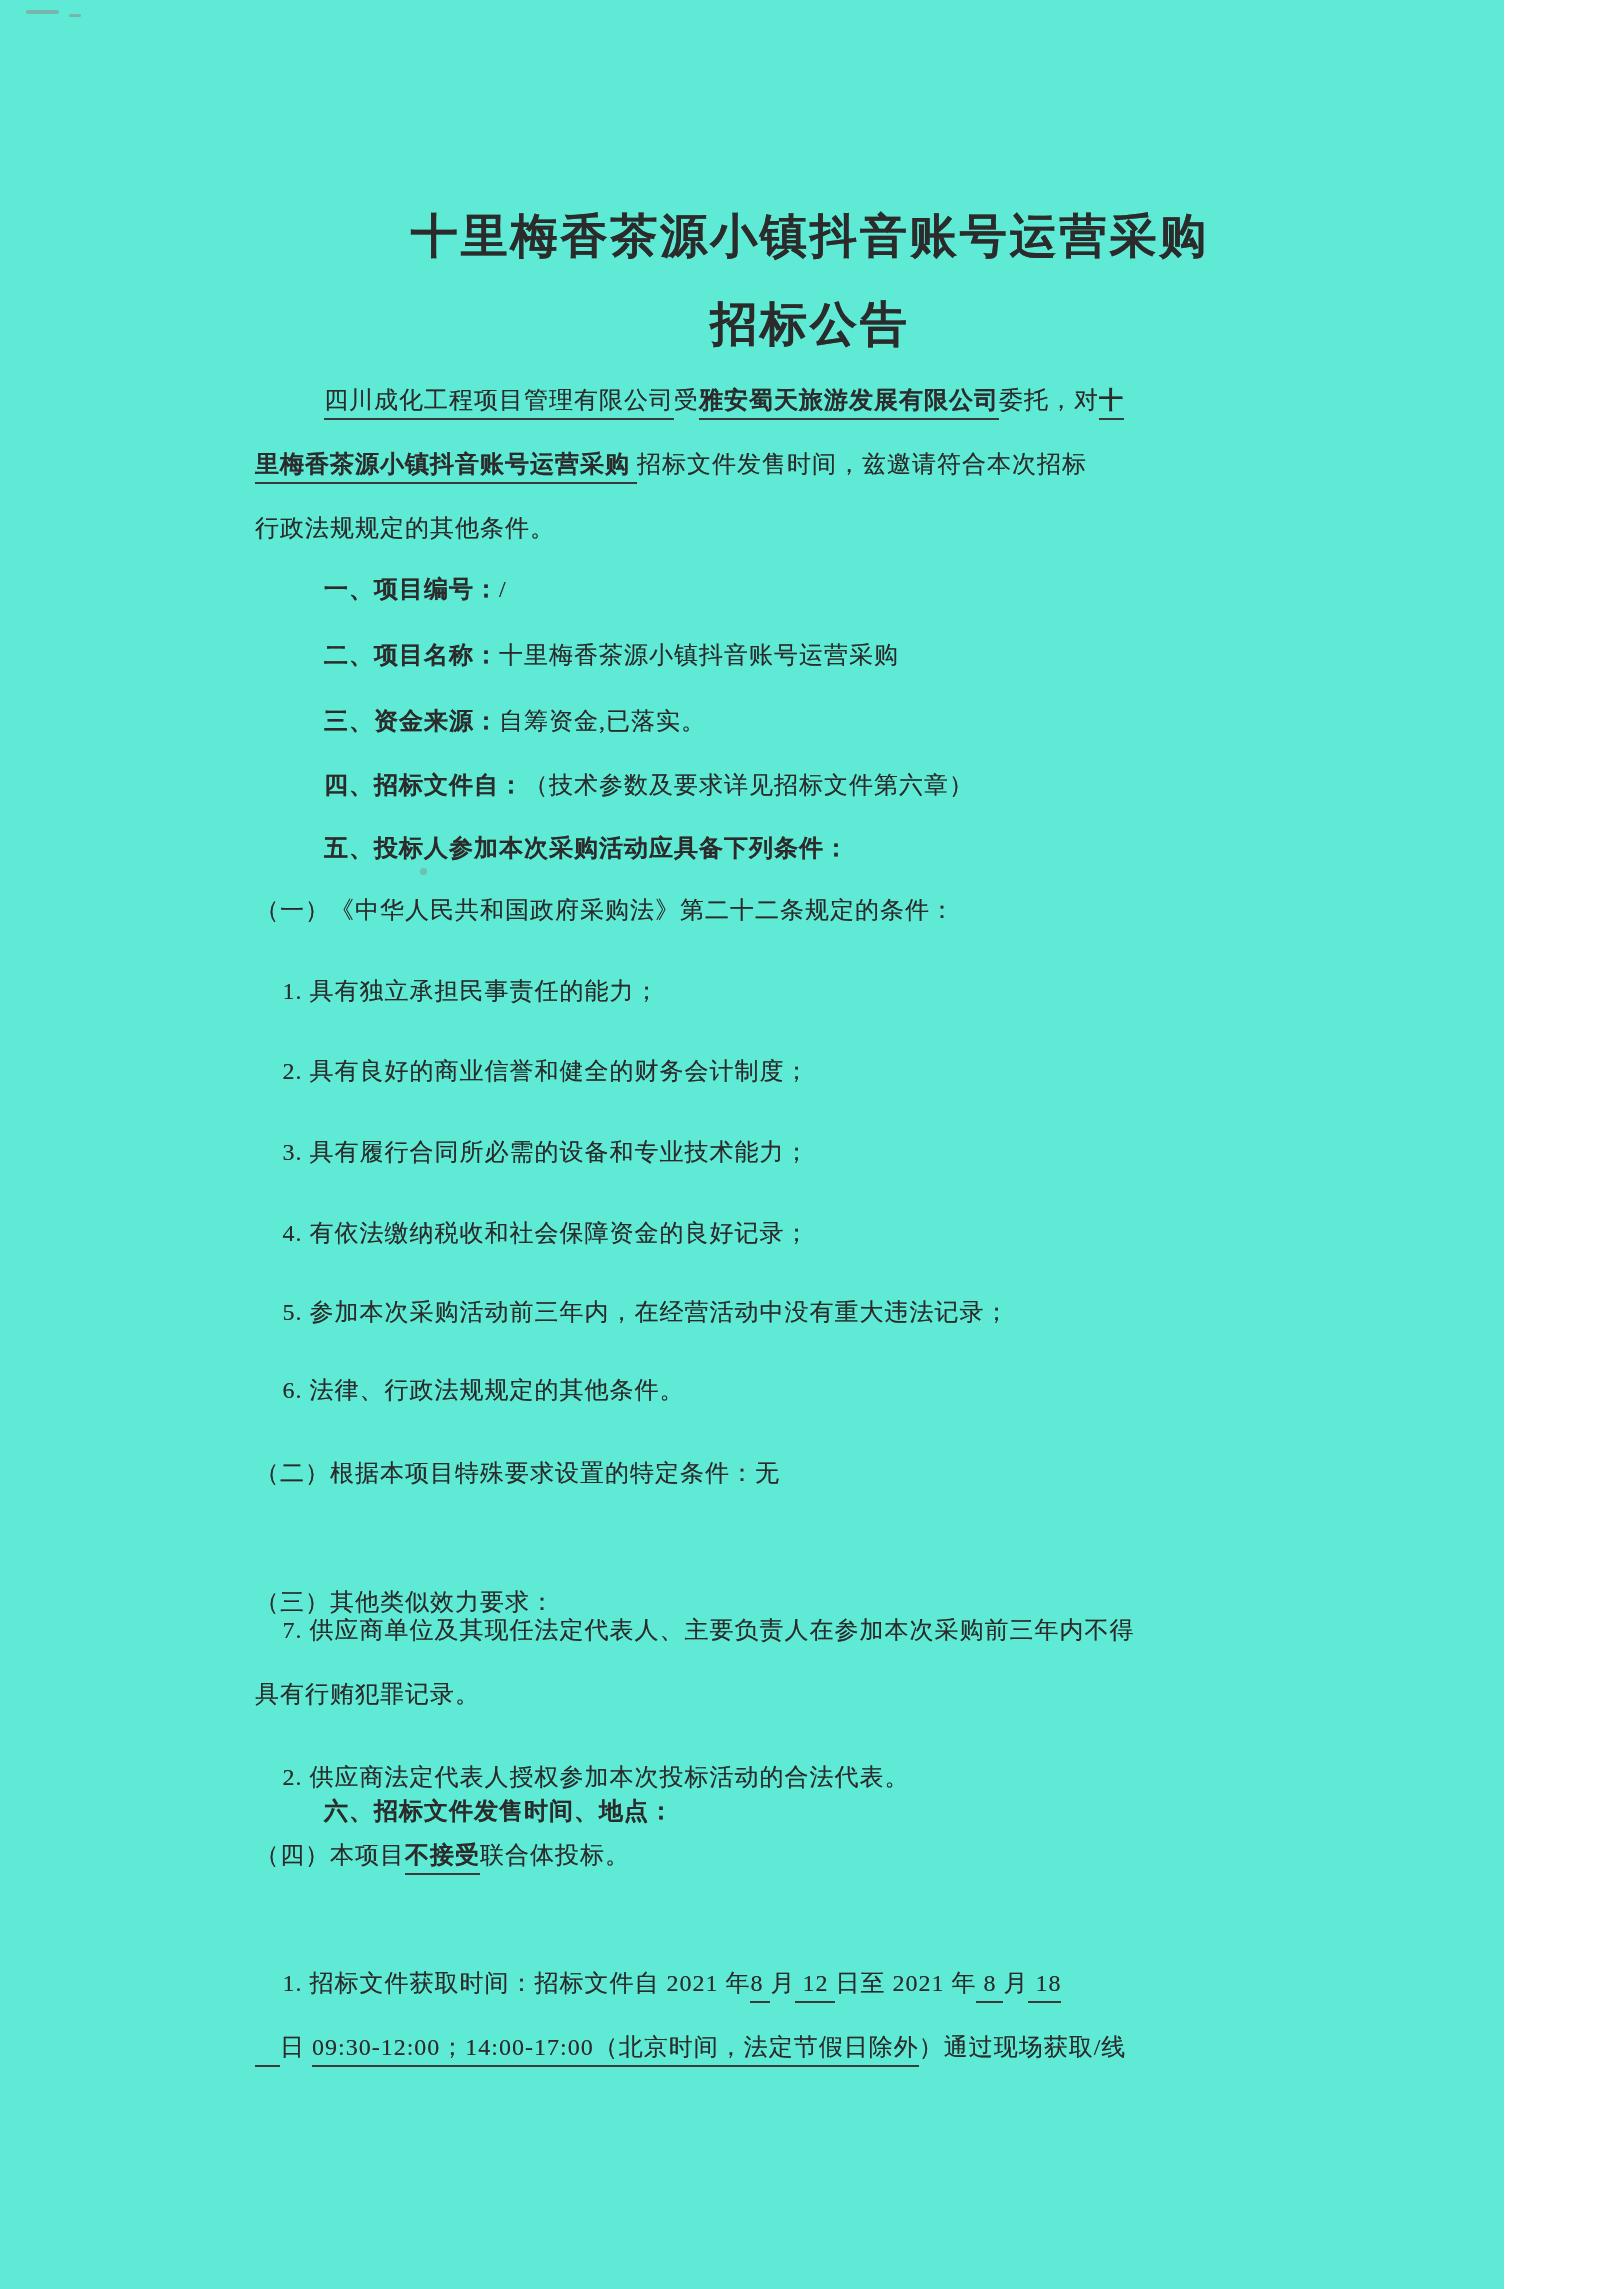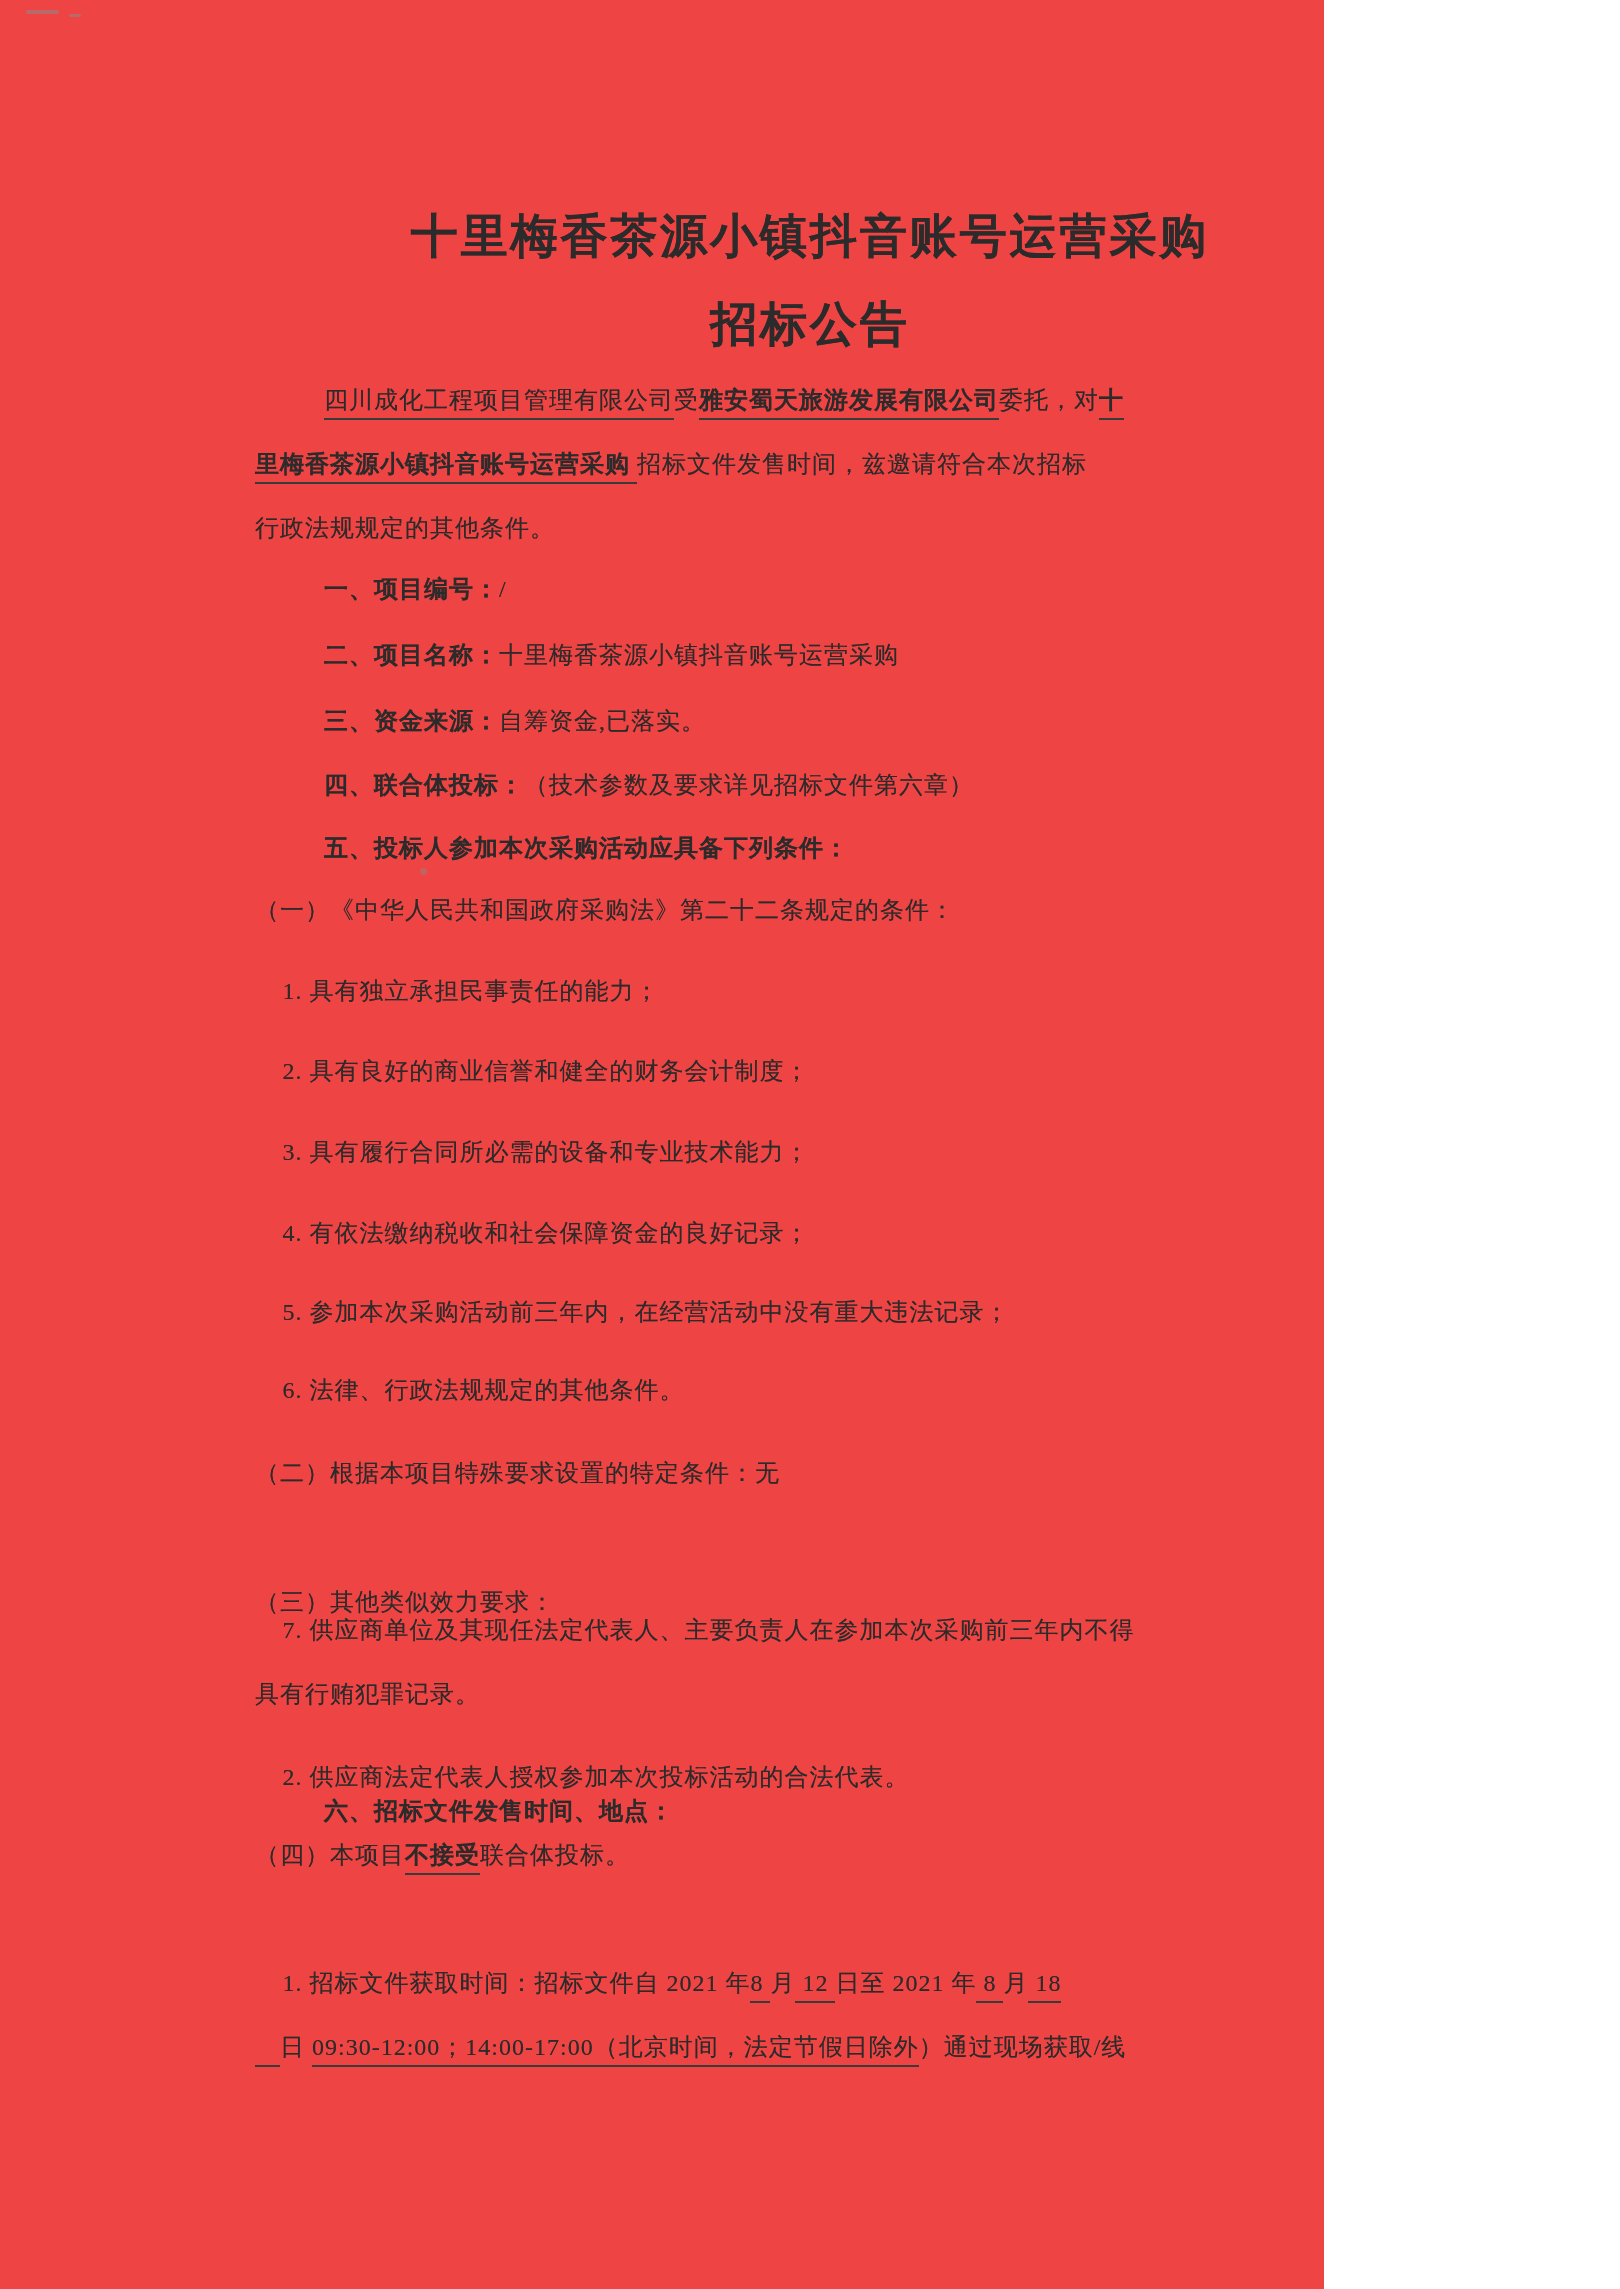--- a/index.html
+++ b/index.html
@@ -1,19 +1,19 @@
 <!DOCTYPE html>
 <html><head>
 <meta charset="utf-8">
 <style>
   html,body{margin:0;padding:0;background:#ffffff;}
   #page{
     position:relative;
-    width:1324px;height:2290px;
-    background:#ef4444;
+    width:1504px;height:2290px;
+    background:#5eead4;
     overflow:hidden;
     font-family:"Liberation Serif","DejaVu Serif",serif;
     color:#2b2b2b;
   }
   .doc-title{
     position:absolute;left:0;width:1620px;
     text-align:center;
     font-size:47px;font-weight:700;
     letter-spacing:2.9px;
     line-height:64px;
@@ -67,21 +67,21 @@
 
   <div class="doc-title" style="top:204px">十里梅香茶源小镇抖音账号运营采购</div>
 
   <div class="doc-title" style="top:292px">招标公告</div>
 
   <div>
       <div class="para" style="top: 368px; text-indent: 69px;"><span class="u">四川成化工程项目管理有限公司</span><span>受</span><span class="u" style="font-weight: 700;">雅安蜀天旅游发展有限公司</span><span>委托，对</span><span class="u" style="font-weight: 700;">十</span><br><span class="u" style="font-weight: 700;">里梅香茶源小镇抖音账号运营采购 </span><span>招标文件发售时间，兹邀请符合本次招标</span><br><span>行政法规规定的其他条件。</span></div>
       <div class="para" style="top: 557px; text-indent: 69px;"><span style="font-weight: 700; text-align: right;">一、项目编号：</span><span>/</span></div>
       <div class="para" style="top: 623px; text-indent: 69px;"><span style="font-weight: 700;">二、项目名称：</span><span>十里梅香茶源小镇抖音账号运营采购</span></div>
       <div class="para" style="top: 689px; text-indent: 69px;"><span style="font-weight: 700;">三、资金来源：</span><span>自筹资金,已落实。</span></div>
-      <div class="para" style="top: 753px; text-indent: 69px;"><span style="font-weight: 700;">四、联合体投标：</span><span>（技术参数及要求详见招标文件第六章）</span></div>
+      <div class="para" style="top: 753px; text-indent: 69px;"><span style="font-weight: 700;">四、招标文件自：</span><span>（技术参数及要求详见招标文件第六章）</span></div>
       <div class="para" style="top: 816px; text-indent: 69px;"><span style="font-weight: 700;">五、投标人参加本次采购活动应具备下列条件：</span></div>
       <div class="para" style="top: 878px;"><span>（一）《中华人民共和国政府采购法》第二十二条规定的条件：</span></div>
       <div class="para" style="top: 959px; text-indent: 27.4px;"><span>1. 具有独立承担民事责任的能力；</span></div>
       <div class="para" style="top: 1039px; text-indent: 27.4px;"><span>2. 具有良好的商业信誉和健全的财务会计制度；</span></div>
       <div class="para" style="top: 1120px; text-indent: 27.4px;"><span>3. 具有履行合同所必需的设备和专业技术能力；</span></div>
       <div class="para" style="top: 1201px; text-indent: 27.4px;"><span>4. 有依法缴纳税收和社会保障资金的良好记录；</span></div>
       <div class="para" style="top: 1280px; text-indent: 27.4px;"><span>5. 参加本次采购活动前三年内，在经营活动中没有重大违法记录；</span></div>
       <div class="para" style="top: 1358px; text-indent: 27.4px;"><span>6. 法律、行政法规规定的其他条件。</span></div>
       <div class="para" style="top: 1441px;"><span>（二）根据本项目特殊要求设置的特定条件：无</span></div>
       <div class="para" style="top: 1570px;"><span>（三）其他类似效力要求：</span></div>

